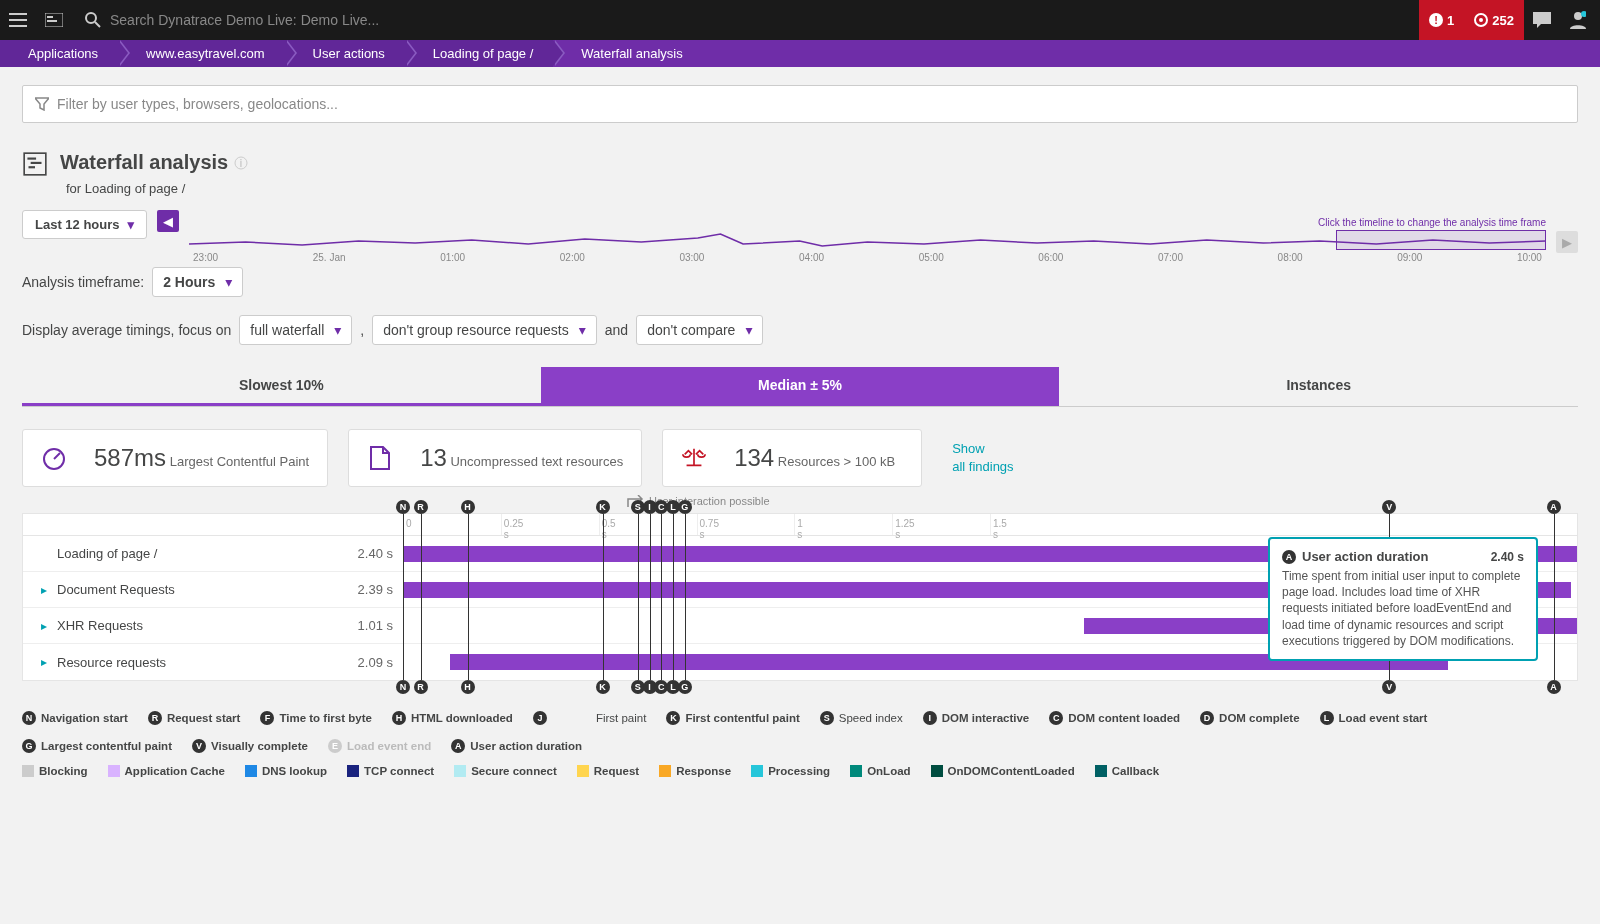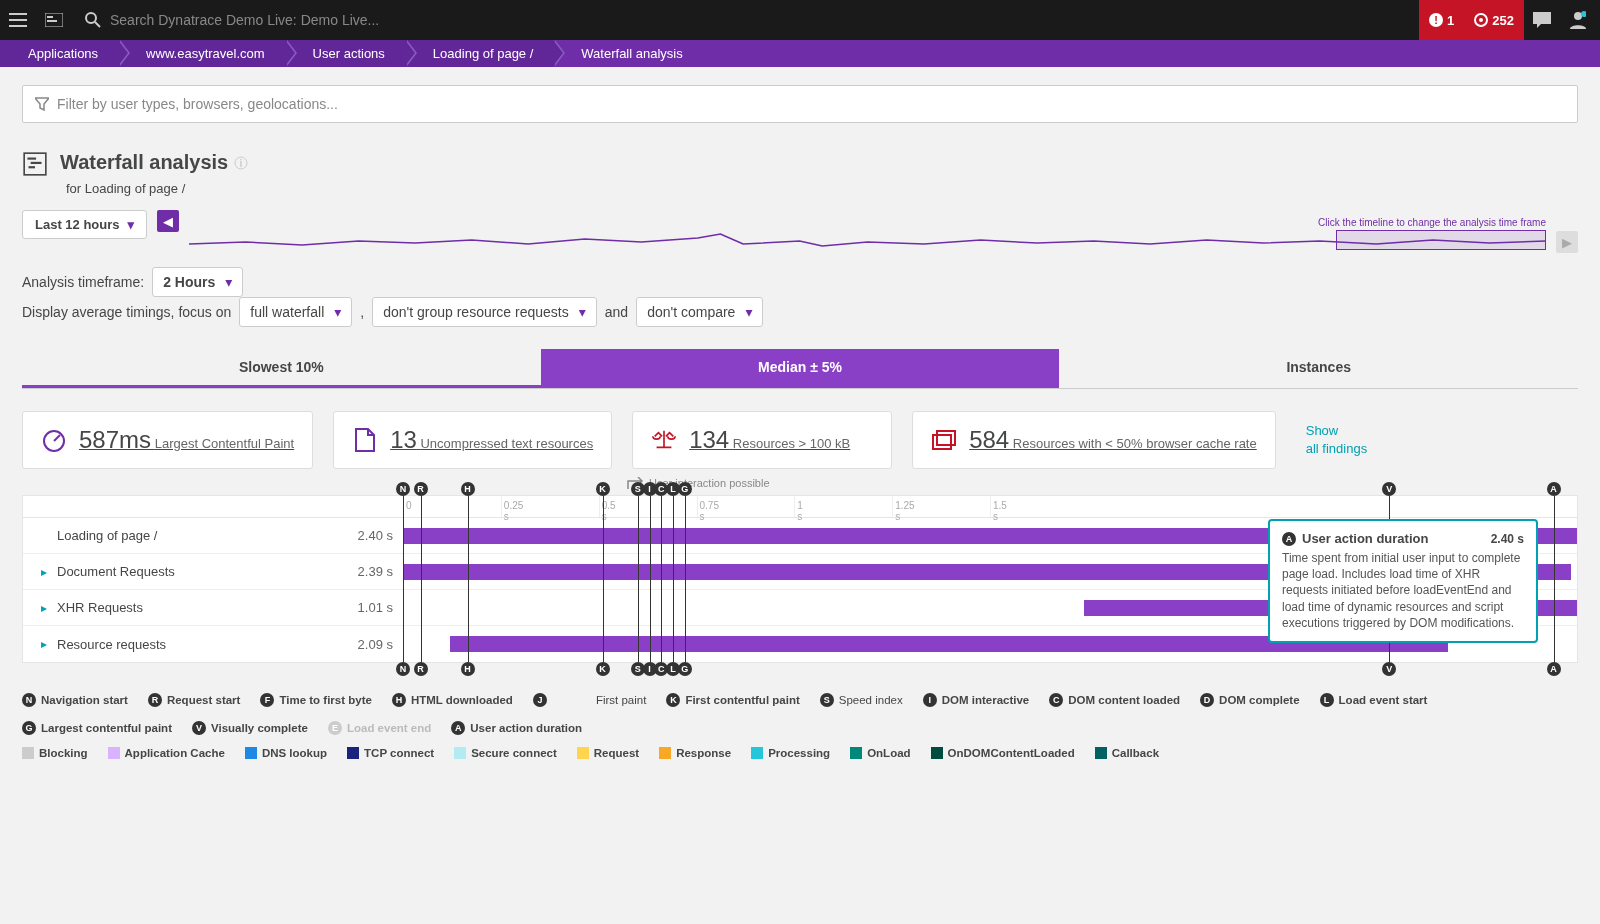--- a/index.html
+++ b/index.html
@@ -42,35 +42,35 @@
 .dropdown-btn { background: #fff; border: 1px solid #ccc; border-radius: 3px; padding: 6px 12px; font-size: 13px; cursor: pointer; display: flex; align-items: center; gap: 8px; font-weight:600;}
 .dropdown-btn .chev { color: #6f2da8; }
 .nav-arrow { width: 22px; height: 22px; background: #6f2da8; color: #fff; display: flex; align-items: center; justify-content: center; cursor: pointer; border-radius:2px;}
 .nav-arrow.disabled { background: #ddd; color: #aaa; cursor: default; }
 .timeline-chart { flex: 1; height: 36px; position: relative; }
 .timeline-svg { width: 100%; height: 22px; }
 .timeline-labels { display: flex; justify-content: space-between; font-size: 10px; color: #888; padding: 0 4px;}
 .timeline-selection { position:absolute; right:0; top:0; width:210px; height:20px; background:rgba(111,45,168,0.12); border:1px solid #6f2da8;}
 .timeline-hint { font-size:10px; color:#6f2da8; text-align:right; margin-bottom:2px;}
 
-.analysis-tf-row { display:flex; align-items:center; gap:8px; font-size:14px;}
+.analysis-tf-row { display:flex; align-items:center; gap:8px; margin-bottom:18px; font-size:14px;}
 
 .display-row { display:flex; align-items:center; gap:8px; font-size:14px; margin-bottom:22px;}
 .dropdown-light { background:#fff; border:1px solid #ccc; border-radius:3px; padding:6px 10px; cursor:pointer; display:flex; align-items:center; gap:10px;}
 .dropdown-light .chev { color:#6f2da8;}
 
 
 .tabs { display:flex; border-bottom:1px solid #ccc; margin-bottom:22px;}
 .tab { flex:1; text-align:center; padding:10px 0; font-size:14px; font-weight:600; cursor:pointer; border-bottom:3px solid transparent;}
 .tab.active { background:#8a3fc7; color:#fff;}
 .tab:first-child { border-bottom:3px solid #8a3fc7;}
 
 
 .findings-row { display:flex; gap:20px; margin-bottom:26px; align-items:stretch;}
-.card { background:#fff; border:1px solid #ddd; border-radius:3px; padding:14px 18px; display:flex; align-items:center; gap:12px; flex:0 0 auto; min-width:260px;text-decoration:underline;}
+.card { background:#fff; border:1px solid #ddd; border-radius:3px; padding:14px 18px; display:flex; align-items:center; gap:27px; flex:0 0 auto; min-width:260px;}
 .card-icon { width:26px; height:26px; display:flex; align-items:center; justify-content:center;}
 .card-value { font-size:24px; font-weight:400; color:#454646;}
 .card-label { font-size:13px; color:#666;}
 .show-all { color:#00a1b2; font-size:13px; cursor:pointer; line-height:1.4; align-self:center; margin-left:10px;}
 
 
 .waterfall-wrap { position:relative;}
 .wf-note { font-size:10.5px; color:#888; width:300px; line-height:1.3; margin-bottom:6px;}
 .wf-grid { position:relative; background:#fff; border:1px solid #e5e5e5;}
 .wf-header { height:22px; border-bottom:1px solid #e5e5e5; position:relative;}
@@ -209,20 +209,34 @@
       </div>
     </div>
     <div class="timeline-chart">
       <div class="timeline-hint">Click the timeline to change the analysis time frame</div>
       <div style="position:relative;">
         <svg class="timeline-svg" viewBox="0 0 1200 22" preserveAspectRatio="none">
             <polyline points="0,14 50,12 100,15 150,11 200,13 250,10 300,14 350,9 400,12 450,8 470,4 490,14 540,11 560,16 600,12 650,14 700,10 750,13 800,11 850,14 900,10 950,13 1000,11 1050,14 1100,10 1150,13 1200,11" fill="none" stroke="#6f2da8" stroke-width="1.5"></polyline>
           </svg>
         <div class="timeline-selection"></div>
       </div>
+      <div class="timeline-labels" id="tl-labels">
+          <span>23:00</span>
+          <span>25. Jan</span>
+          <span>01:00</span>
+          <span>02:00</span>
+          <span>03:00</span>
+          <span>04:00</span>
+          <span>05:00</span>
+          <span>06:00</span>
+          <span>07:00</span>
+          <span>08:00</span>
+          <span>09:00</span>
+          <span>10:00</span>
+        </div>
     </div>
     <div class="nav-arrow disabled">▶</div>
   </div>
 
   <div class="analysis-tf-row" style="margin-top:14px;">
     <span>Analysis timeframe:</span>
     <div class="dropdown-light">
         <span style="font-weight:600;">2 Hours</span>
         <span class="chev">▾</span>
       </div>
@@ -272,29 +286,20 @@
         <div><span class="card-value">13</span> <span class="card-label">Uncompressed text resources</span></div>
       </div>
       <div class="card">
         <div class="card-icon">
           <svg width="28" height="24" viewBox="0 0 28 24">
             <path d="M14 2v18M6 20h16M4 8l4-4 4 4M16 8l4-4 4 4" fill="none" stroke="#c41425" stroke-width="1.8"></path>
             <path d="M2 8a4 3 0 008 0M18 8a4 3 0 008 0" fill="none" stroke="#c41425" stroke-width="1.8"></path>
           </svg>
         </div>
         <div><span class="card-value">134</span> <span class="card-label">Resources &gt; 100 kB</span></div>
-      </div>
-      <div class="card">
-        <div class="card-icon">
-          <svg width="26" height="22" viewBox="0 0 26 22">
-            <rect x="2" y="6" width="18" height="14" fill="none" stroke="#c41425" stroke-width="2"></rect>
-            <rect x="6" y="2" width="18" height="14" fill="none" stroke="#c41425" stroke-width="2"></rect>
-          </svg>
-        </div>
-        <div><span class="card-value">584</span> <span class="card-label">Resources with &lt; 50% browser cache rate</span></div>
       </div>
       <div class="show-all">Show<br>all findings</div>
     </div>
 
   <div class="waterfall-wrap">
     <div style="position:relative;">
       <div class="interaction-label" style="left:604px; top:-18px;">
         <svg width="20" height="14" viewBox="0 0 20 14" style="display:inline-block;vertical-align:middle;">
             <path d="M2 12V4h14M12 0l4 4-4 4" fill="none" stroke="#888" stroke-width="1.5"></path>
           </svg>

